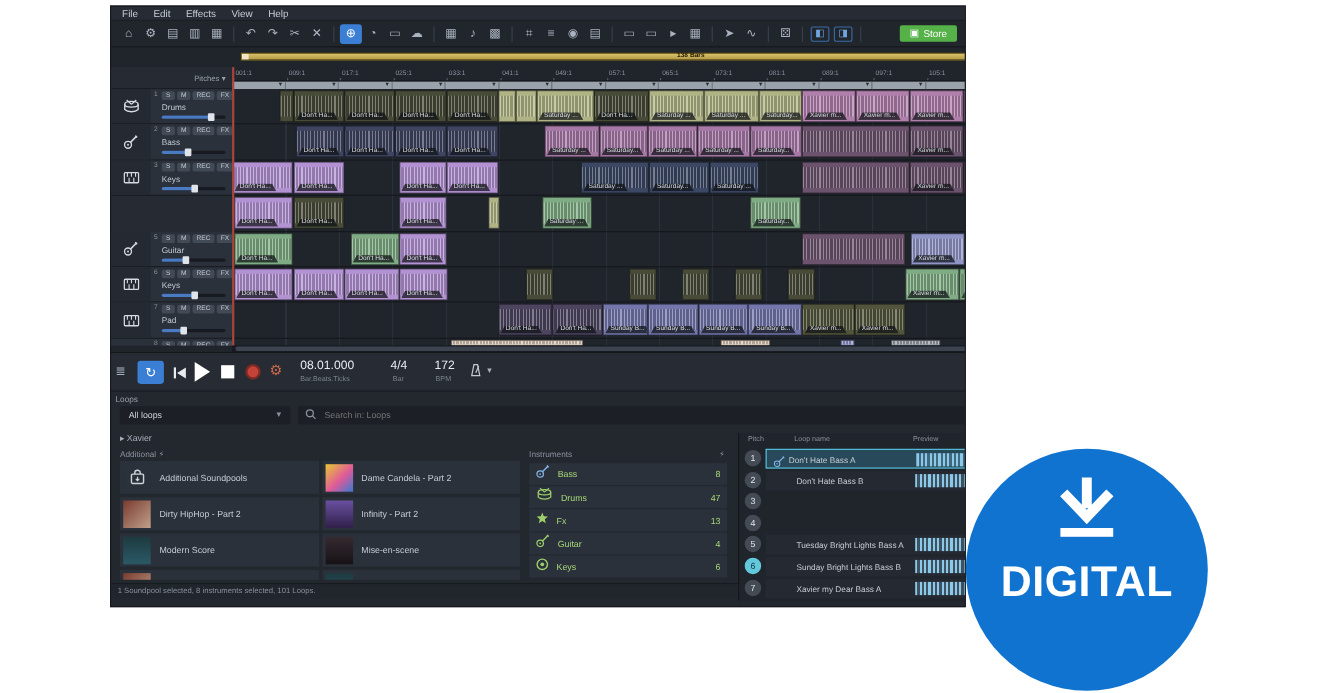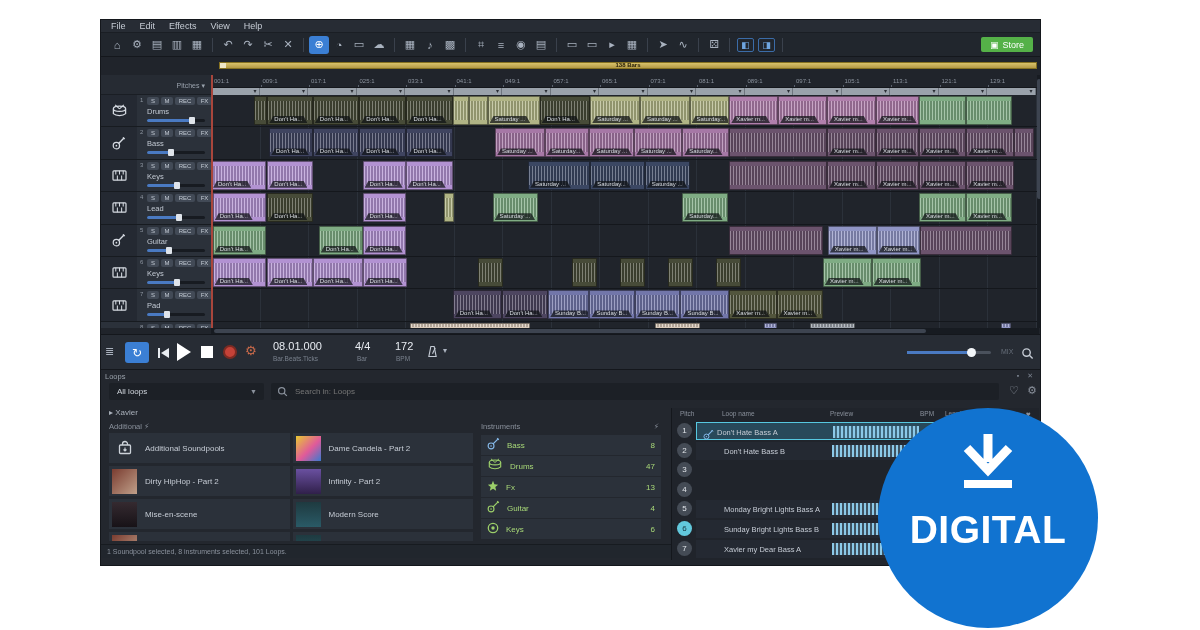--- a/index.html
+++ b/index.html
@@ -1,18 +1,18 @@
 <!DOCTYPE html>
 <html><head>
 <meta charset="utf-8">
 <style>
   html,body{margin:0;padding:0;width:1200px;height:630px;background:#fff;overflow:hidden;
     font-family:"Liberation Sans","DejaVu Sans",sans-serif;}
   *{box-sizing:border-box;}
-  .app{position:absolute;left:100px;top:19px;width:941px;height:547px;background:#20242b;
+  .app{position:absolute;left:100px;top:5px;width:778px;height:547px;background:#20242b;
     border:1px solid #14171c;overflow:hidden;}
   
   .menubar{position:absolute;left:0;top:0;width:941px;height:13px;background:#272c34;
     border-bottom:1px solid #1a1e24;display:flex;align-items:center;padding-left:4px;gap:2px;}
   .menu-item{font-size:9px;color:#c6ccd5;padding:0 6px;line-height:12px;}
   .toolbar{position:absolute;left:0;top:13px;width:941px;height:24px;background:#21262d;
     border-bottom:1px solid #14171c;display:flex;align-items:center;padding-left:6px;}
   .tb-icon{width:20px;height:18px;display:flex;align-items:center;justify-content:center;
     font-size:11px;color:#a9b2bf;border-radius:3px;flex:0 0 auto;}
   .tb-icon.active{background:#3b7fd4;color:#fff;}
@@ -255,40 +255,20 @@
           <span class="tbtn m">M</span>
           <span class="tbtn rec">REC</span>
           <span class="tbtn fx">FX</span>
         </div>
         <div class="tname">Keys</div>
         <div class="vol">
           <div class="vol-fill" style="width: 52%;"></div>
           <div class="vol-knob" style="left: calc(52% - 3px);"></div>
         </div>
       </div>
-      <div class="trackhead" style="top: 117.2px;">
-        <div class="iconcell">
-          <svg viewBox="0 0 16 14" width="15" height="13">
-            <rect x="1" y="2" width="14" height="10" rx="1" fill="none" stroke="#d6dbe2" stroke-width="1.3"></rect>
-            <path d="M5.7 7v5M10.3 7v5M4 2v4M8 2v4M12 2v4" stroke="#d6dbe2" stroke-width="1.1"></path>
-          </svg>
-        </div>
-        <span class="tnum">4</span>
-        <div class="btns">
-          <span class="tbtn s">S</span>
-          <span class="tbtn m">M</span>
-          <span class="tbtn rec">REC</span>
-          <span class="tbtn fx">FX</span>
-        </div>
-        <div class="tname">Lead</div>
-        <div class="vol">
-          <div class="vol-fill" style="width: 55%;"></div>
-          <div class="vol-knob" style="left: calc(55% - 3px);"></div>
-        </div>
-      </div>
       <div class="trackhead" style="top: 149.6px;">
         <div class="iconcell">
           <svg viewBox="0 0 16 16" width="14" height="14">
             <circle cx="5" cy="11" r="3.6" fill="none" stroke="#d6dbe2" stroke-width="1.4"></circle>
             <circle cx="5" cy="11" r="1" fill="#d6dbe2"></circle>
             <path d="M7.5 8.5L14 2" stroke="#d6dbe2" stroke-width="1.6"></path>
             <path d="M12.5 1.5l2 2" stroke="#d6dbe2" stroke-width="1.4"></path>
           </svg>
         </div>
         <span class="tnum">5</span>
@@ -756,26 +736,26 @@
         </div>
         <div class="sp-item">
           <div class="sp-thumb" style="background: linear-gradient(135deg, rgb(122, 60, 48), rgb(192, 160, 138));"></div>
           <span class="sp-name">Dirty HipHop - Part 2</span>
         </div>
         <div class="sp-item">
           <div class="sp-thumb" style="background: linear-gradient(rgb(106, 80, 160), rgb(48, 32, 74));"></div>
           <span class="sp-name">Infinity - Part 2</span>
         </div>
         <div class="sp-item">
+          <div class="sp-thumb" style="background: linear-gradient(rgb(30, 58, 64), rgb(42, 90, 102));"></div>
+          <span class="sp-name">Modern Score</span>
+        </div>
+        <div class="sp-item">
           <div class="sp-thumb" style="background: linear-gradient(rgb(53, 42, 48), rgb(23, 18, 23));"></div>
           <span class="sp-name">Mise-en-scene</span>
-        </div>
-        <div class="sp-item">
-          <div class="sp-thumb" style="background: linear-gradient(rgb(30, 58, 64), rgb(42, 90, 102));"></div>
-          <span class="sp-name">Modern Score</span>
         </div>
         <div class="sp-item">
           <div class="sp-thumb" style="background: linear-gradient(135deg, rgb(122, 60, 48), rgb(192, 160, 138));"></div>
           <span class="sp-name"></span>
         </div>
         <div class="sp-item">
           <div class="sp-thumb" style="background: linear-gradient(rgb(30, 58, 64), rgb(42, 90, 102));"></div>
           <span class="sp-name"></span>
         </div>
       </div>
@@ -862,21 +842,21 @@
         </div>
         <div class="ll-row" style="top: 53.2px;">
           <div class="pitchc">3</div>
         </div>
         <div class="ll-row" style="top: 72.8px;">
           <div class="pitchc">4</div>
         </div>
         <div class="ll-row" style="top: 92.4px;">
           <div class="pitchc">5</div>
           <div class="ll-body">
-            <span class="ll-name">Monday Bright Lights Bass A</span>
+            <span class="ll-name">Tuesday Bright Lights Bass A</span>
             <span class="ll-wave"></span>
           </div>
         </div>
         <div class="ll-row" style="top: 112px;">
           <div class="pitchc active">6</div>
           <div class="ll-body">
             <span class="ll-name">Sunday Bright Lights Bass B</span>
             <span class="ll-wave"></span>
           </div>
         </div>

